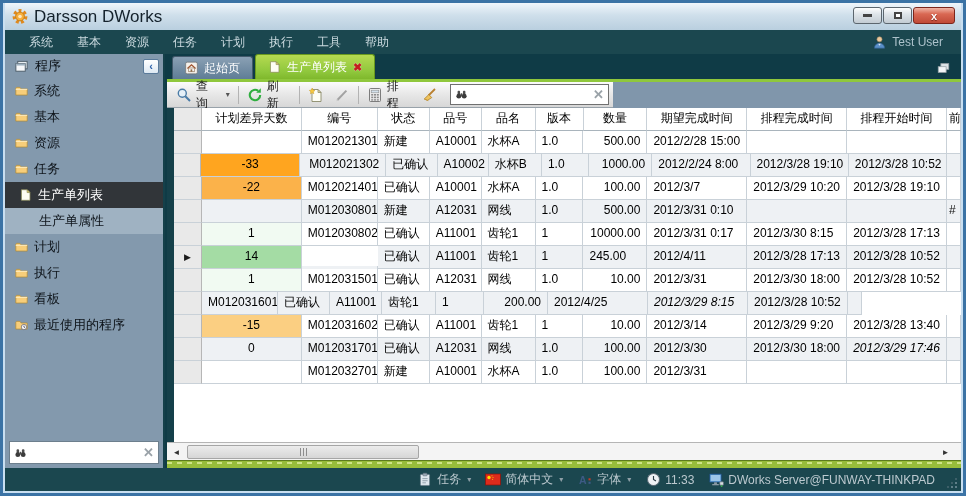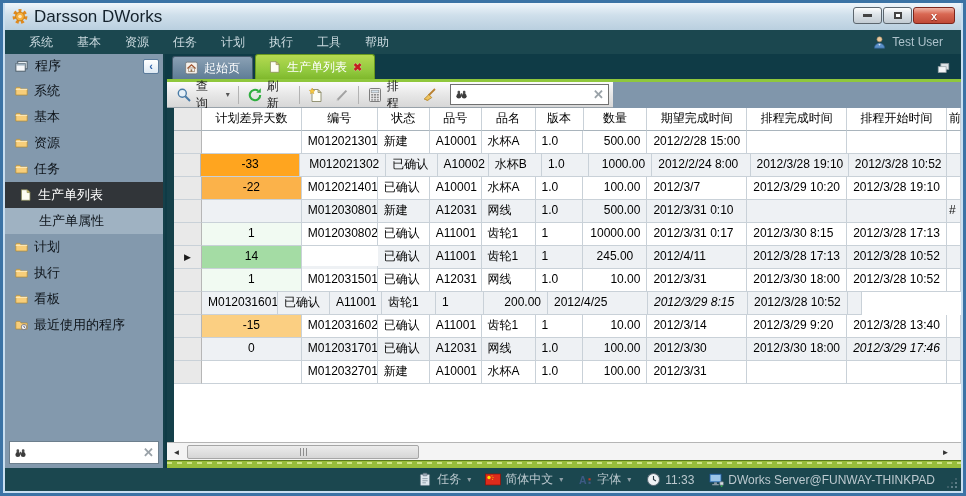--- a/index.html
+++ b/index.html
@@ -490,21 +490,21 @@
                 <div class="cell" style="width: 14px; text-align: left; background: rgb(255, 255, 255);"></div>
               </div>
               <div class="trow">
                 <div class="cell marker" style="width: 28px; text-align: center;">▶</div>
                 <div class="cell" style="width: 100px; text-align: center; background: rgb(164, 220, 164);">14</div>
                 <div class="cell" style="width: 76px; text-align: left; background: rgb(238, 241, 244); margin-top: 20px;">M012031402</div>
                 <div class="cell" style="width: 52px; text-align: left; background: rgb(238, 241, 244);">已确认</div>
                 <div class="cell" style="width: 52px; text-align: left; background: rgb(238, 241, 244);">A11001</div>
                 <div class="cell" style="width: 54px; text-align: left; background: rgb(238, 241, 244);">齿轮1</div>
                 <div class="cell" style="width: 48px; text-align: left; background: rgb(238, 241, 244);">1</div>
-                <div class="cell" style="width: 64px; text-align: center; background: rgb(238, 241, 244);">245.00</div>
+                <div class="cell" style="width: 64px; text-align: left; background: rgb(238, 241, 244);">245.00</div>
                 <div class="cell" style="width: 100px; text-align: left; background: rgb(238, 241, 244);">2012/4/11</div>
                 <div class="cell" style="width: 100px; text-align: left; background: rgb(238, 241, 244);">2012/3/28 17:13</div>
                 <div class="cell" style="width: 100px; text-align: left; background: rgb(238, 241, 244);">2012/3/28 10:52</div>
                 <div class="cell" style="width: 14px; text-align: left; background: rgb(238, 241, 244);"></div>
               </div>
               <div class="trow">
                 <div class="cell marker" style="width: 28px; text-align: center;"></div>
                 <div class="cell" style="width: 100px; text-align: center; background: rgb(241, 250, 242);">1</div>
                 <div class="cell" style="width: 76px; text-align: left; background: rgb(255, 255, 255);">M012031501</div>
                 <div class="cell" style="width: 52px; text-align: left; background: rgb(255, 255, 255);">已确认</div>

